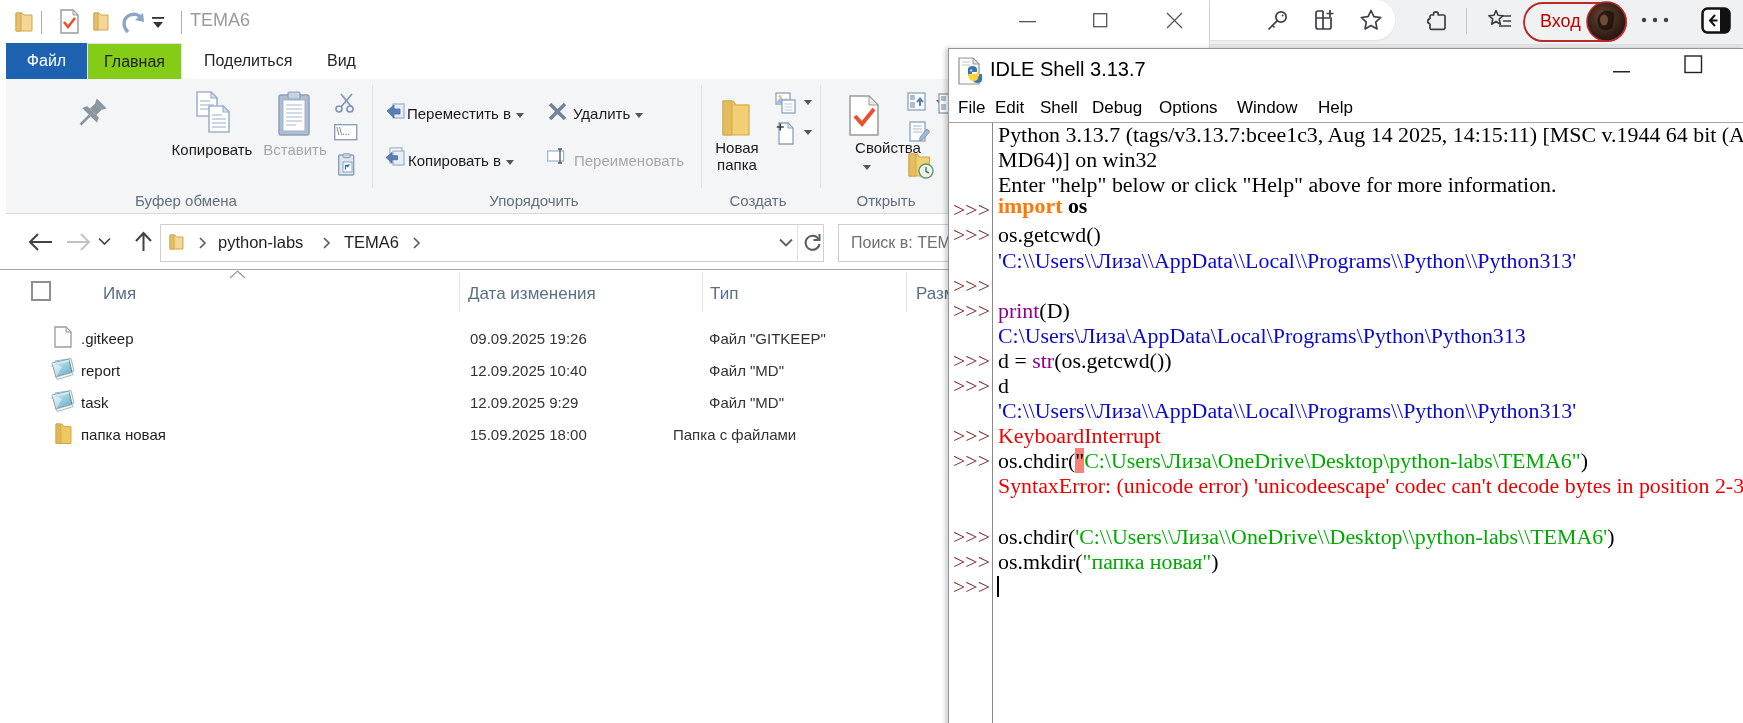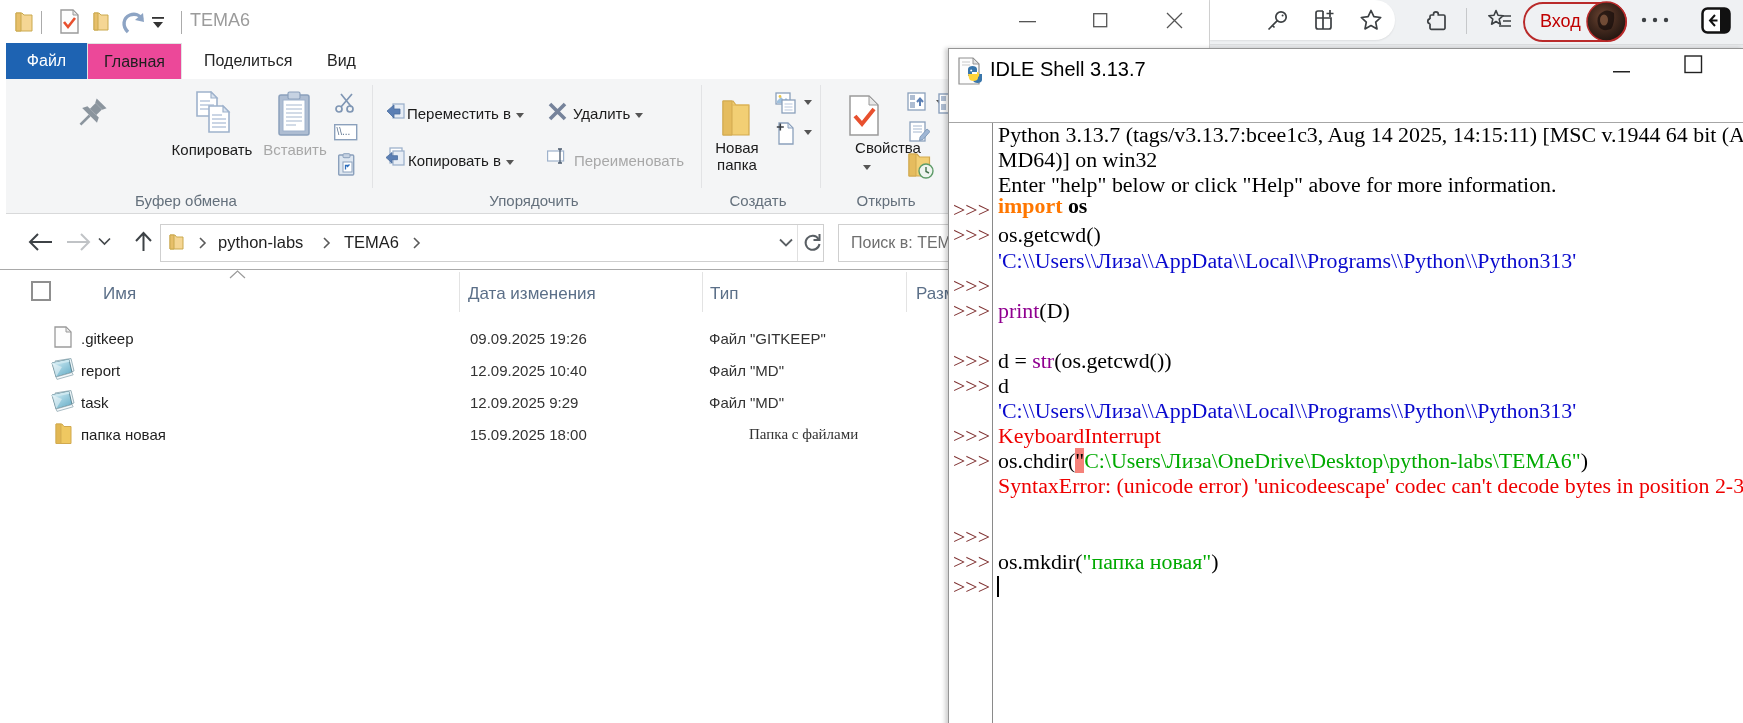--- a/index.html
+++ b/index.html
@@ -6,21 +6,21 @@
 html,body { width:1743px; height:723px; overflow:hidden; background:#fff; }
 body { font-family:"Liberation Sans", sans-serif; position:relative; }
 .abs { position:absolute; }
 
 #explorer { position:absolute; left:0; top:0; width:1210px; height:723px; background:#fff; }
 #exp-right-edge { position:absolute; left:1209px; top:0; width:1px; height:48px; background:#d4d4d4; }
 .qat-sep { position:absolute; top:11px; width:1px; height:23px; background:#ababab; }
 #title-text { position:absolute; left:190px; top:10px; font-size:18px; color:#9b9b9b; }
 
 #tab-file { position:absolute; left:6px; top:43px; width:81px; height:36px; background:#1e63b2; color:#fff; font-size:16px; text-align:center; line-height:36px; }
-#tab-home { position:absolute; left:87px; top:43px; width:95px; height:37px; background:#ec4899; border:1px solid #e2e3e4; border-bottom:none; color:#1f1f1f; font-size:16px; text-align:center; line-height:36px; }
+#tab-home { position:absolute; left:87px; top:43px; width:95px; height:37px; background:#84cc16; border:1px solid #e2e3e4; border-bottom:none; color:#1f1f1f; font-size:16px; text-align:center; line-height:36px; }
 .tab { position:absolute; top:43px; height:36px; color:#252525; font-size:16px; line-height:36px; }
 
 #ribbon { position:absolute; left:6px; top:79px; width:1204px; height:135px; background:#f4f5f6; border-bottom:1px solid #d8d9da; }
 .rib-label { position:absolute; top:192px; font-size:15px; color:#64707c; width:200px; text-align:center; }
 .btn-label { position:absolute; font-size:15px; color:#1b1b1b; text-align:center; white-space:nowrap; }
 .btn-label.dis { color:#a8a8a8; }
 .row-label { position:absolute; font-size:15px; color:#1b1b1b; white-space:nowrap; }
 .row-label.dis { color:#a8a8a8; }
 .drop { display:inline-block; width:0; height:0; border-left:4px solid transparent; border-right:4px solid transparent; border-top:5px solid #555; vertical-align:middle; margin-left:5px; }
 
@@ -326,21 +326,21 @@
 <div class="cell" style="left:470px;top:330px;">09.09.2025 19:26</div>
 <div class="cell" style="left:709px;top:330px;">Файл "GITKEEP"</div>
 <div class="cell name" style="left:81px;top:362px;">report</div>
 <div class="cell" style="left:470px;top:362px;">12.09.2025 10:40</div>
 <div class="cell" style="left:709px;top:362px;">Файл "MD"</div>
 <div class="cell name" style="left:81px;top:394px;">task</div>
 <div class="cell" style="left:470px;top:394px;">12.09.2025 9:29</div>
 <div class="cell" style="left:709px;top:394px;">Файл "MD"</div>
 <div class="cell name" style="left:81px;top:426px;">папка новая</div>
 <div class="cell" style="left:470px;top:426px;">15.09.2025 18:00</div>
-<div class="cell" style="left:749px;top:426px;font-family:Liberation Serif, serif;">Папка с файлами</div>
+<div class="cell" style="left:673px;top:426px;">Папка с файлами</div>
 </div>
 <div id="exp-right-edge"></div>
 
 <div id="edge">
   <div id="edge-pill"></div>
   <svg class="abs" style="left:56px;top:9px;" width="23" height="23" viewBox="0 0 23 23">
     <g fill="none" stroke="#3c4043" stroke-width="1.7">
     <circle cx="15" cy="8" r="5.2"></circle>
     <path d="M11.3 11.7 L4 19 M4 19 l-1.5 1.5 M6.5 16.5 l2 2"></path>
       </g>
@@ -404,41 +404,52 @@
       <path d="M11 17 h10 v4 c0 4 -9 4 -9 0 z M20 15 c3 0.5 3 5 0 5.5" fill="#ffd43b" stroke="none"></path>
       <circle cx="14.2" cy="13.6" r="1" fill="#fff"></circle>
     </svg>
   <div id="idle-title">IDLE Shell 3.13.7</div>
   <svg class="abs" style="left:663px;top:13px;" width="20" height="18" viewBox="0 0 20 18">
       <rect x="1" y="9" width="17" height="1.5" fill="#222"></rect>
     </svg>
   <svg class="abs" style="left:735px;top:6px;" width="19" height="19" viewBox="0 0 19 19">
       <rect x="1" y="1" width="16.5" height="16.5" fill="none" stroke="#222" stroke-width="1.4"></rect>
     </svg>
+  <div id="idle-menu">
+    <span style="left:9px;">File</span>
+    <span style="left:46px;">Edit</span>
+    <span style="left:91px;">Shell</span>
+    <span style="left:143px;">Debug</span>
+    <span style="left:210px;">Options</span>
+    <span style="left:288px;">Window</span>
+    <span style="left:369px;">Help</span>
+  </div>
   <div id="idle-frame-line"></div>
   <div id="gutter-line"></div>
   <div class="sh" style="top:73.0px;"><span>Python 3.13.7 (tags/v3.13.7:bcee1c3, Aug 14 2025, 14:15:11) [MSC v.1944 64 bit (AM</span></div>
   <div class="sh" style="top:98.1px;"><span>MD64)] on win32</span></div>
   <div class="sh" style="top:123.2px;"><span>Enter "help" below or click "Help" above for more information.</span></div>
   <div class="pr" style="top:148.3px;">&gt;&gt;&gt;</div>
   <div class="sh" style="top:144px;font-weight:bold;"><span class="kw">import</span><span> os</span></div>
   <div class="pr" style="top:173.4px;">&gt;&gt;&gt;</div>
   <div class="sh" style="top:173.4px;"><span>os.getcwd()</span></div>
   <div class="sh" style="top:198.5px;"><span class="out">'C:\\Users\\Лиза\\AppData\\Local\\Programs\\Python\\Python313'</span></div>
   <div class="pr" style="top:223.6px;">&gt;&gt;&gt;</div>
   <div class="pr" style="top:248.7px;">&gt;&gt;&gt;</div>
   <div class="sh" style="top:248.7px;"><span class="bi">print</span><span>(D)</span></div>
+  <div class="sh" style="top:273.8px;"><span class="out">C:\Users\Лиза\AppData\Local\Programs\Python\Python313</span></div>
   <div class="pr" style="top:298.9px;">&gt;&gt;&gt;</div>
   <div class="sh" style="top:298.9px;"><span>d = </span><span class="bi">str</span><span>(os.getcwd())</span></div>
   <div class="pr" style="top:324.0px;">&gt;&gt;&gt;</div>
   <div class="sh" style="top:324.0px;"><span>d</span></div>
   <div class="sh" style="top:349.1px;"><span class="out">'C:\\Users\\Лиза\\AppData\\Local\\Programs\\Python\\Python313'</span></div>
   <div class="pr" style="top:374.2px;">&gt;&gt;&gt;</div>
   <div class="sh" style="top:374.2px;"><span class="err">KeyboardInterrupt</span></div>
   <div class="pr" style="top:399.3px;">&gt;&gt;&gt;</div>
   <div class="sh" style="top:399.3px;"><span>os.chdir(</span><span class="hlq">"</span><span class="st">C:\Users\Лиза\OneDrive\Desktop\python-labs\ТЕМА6"</span><span>)</span></div>
   <div class="sh" style="top:424.4px;"><span class="err">SyntaxError: (unicode error) 'unicodeescape' codec can't decode bytes in position 2-3: t</span></div>
   <div class="pr" style="top:474.6px;">&gt;&gt;&gt;</div>
+  <div class="sh" style="top:474.6px;"><span>os.chdir(</span><span class="st">'C:\\Users\\Лиза\\OneDrive\\Desktop\\python-labs\\ТЕМА6'</span><span>)</span></div>
   <div class="pr" style="top:499.7px;">&gt;&gt;&gt;</div>
   <div class="sh" style="top:499.7px;"><span>os.mkdir(</span><span class="st">"папка новая"</span><span>)</span></div>
   <div class="pr" style="top:524.8px;">&gt;&gt;&gt;</div>
   <div style="position:absolute;left:48px;top:526.8px;width:2px;height:21px;background:#000;"></div>
 </div>
 
 </body></html>

